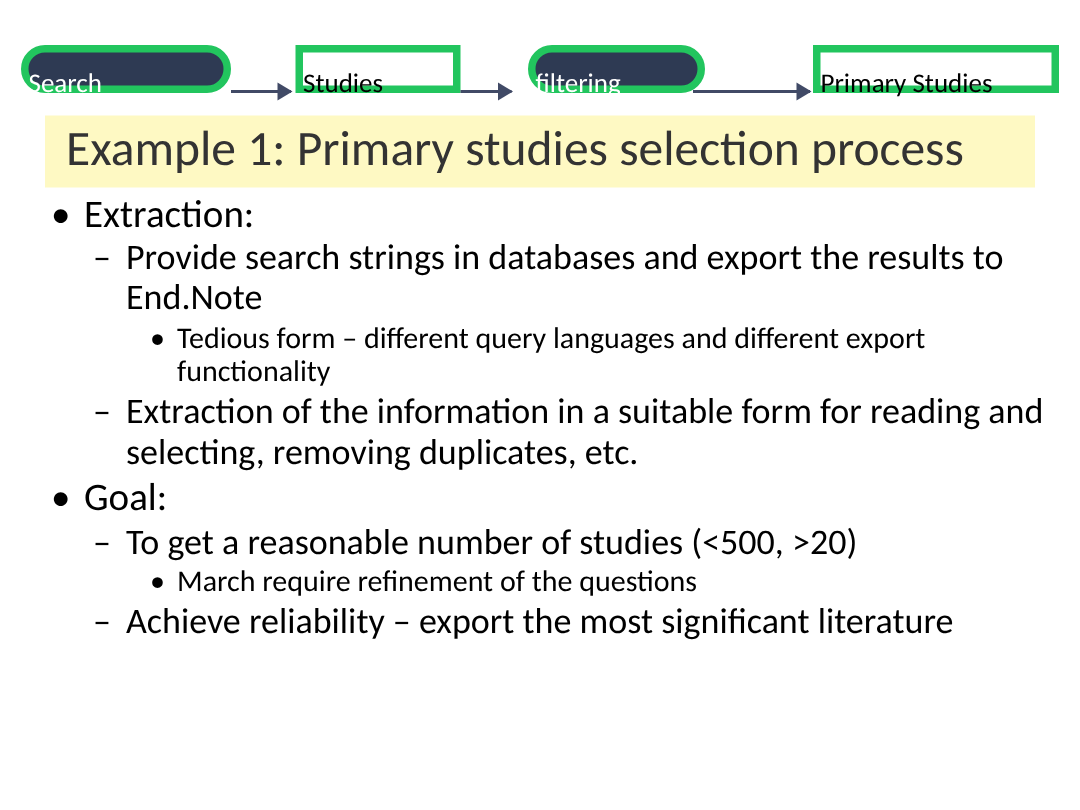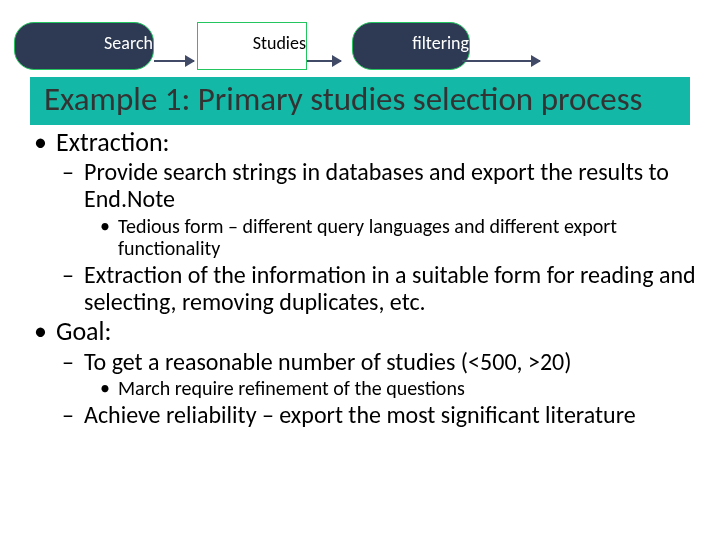--- a/index.html
+++ b/index.html
@@ -20,26 +20,26 @@
   .flow {
     position: absolute;
     top: 20px;
     left: 0;
     width: 720px;
     height: 52px;
     display: flex;
     align-items: center;
   }
   .flow-box {
-    height: 48px;
+    height: 32px;
     line-height: 40px;
-    text-align: right;
+    text-align: left;
     font-size: 18px;
     box-sizing: border-box;
-    border: 1px solid #22c55e;
+    border: 5px solid #22c55e;
     position: absolute;
   }
   .flow-box.pill {
     background: #2e3a53;
     color: #ffffff;
     border-radius: 20px;
   }
   .flow-box.rect {
     background: #ffffff;
     color: #000000;
@@ -65,21 +65,21 @@
   #arrow2       { left: 307px; width: 34px; }
   #box-filter   { left: 352px; width: 118px; }
   #arrow3       { left: 462px; width: 78px; }
   #box-primary  { left: 542px; width: 164px; }
 
   .title-band {
     position: absolute;
     top: 77px;
     left: 30px;
     right: 30px;
-    background: #14b8a6;
+    background: #fef9c3;
     padding: 2px 26px 6px 14px;
     font-size: 33px;
     color: #333;
   }
   .content {
     position: absolute;
     top: 126px;
     left: 20px;
     right: 20px;
     font-size: 24px;
@@ -98,20 +98,21 @@
 
 <div class="slide">
 
   <div class="flow">
     <div id="box-search" class="flow-box pill">Search</div>
     <div id="arrow1" class="arrow"></div>
     <div id="box-studies" class="flow-box rect">Studies</div>
     <div id="arrow2" class="arrow"></div>
     <div id="box-filter" class="flow-box pill">filtering</div>
     <div id="arrow3" class="arrow"></div>
+    <div id="box-primary" class="flow-box rect">Primary Studies</div>
   </div>
 
   <div class="title-band">Example 1: Primary studies selection process</div>
 
   <div class="content">
     <ul>
       <li class="lvl1">Extraction:</li>
       <li class="lvl2">Provide search strings in databases and export the results to End.Note</li>
       <li class="lvl3">Tedious form – different query languages and different export functionality</li>
       <li class="lvl2">Extraction of the information in a suitable form for reading and selecting, removing duplicates, etc.</li>

